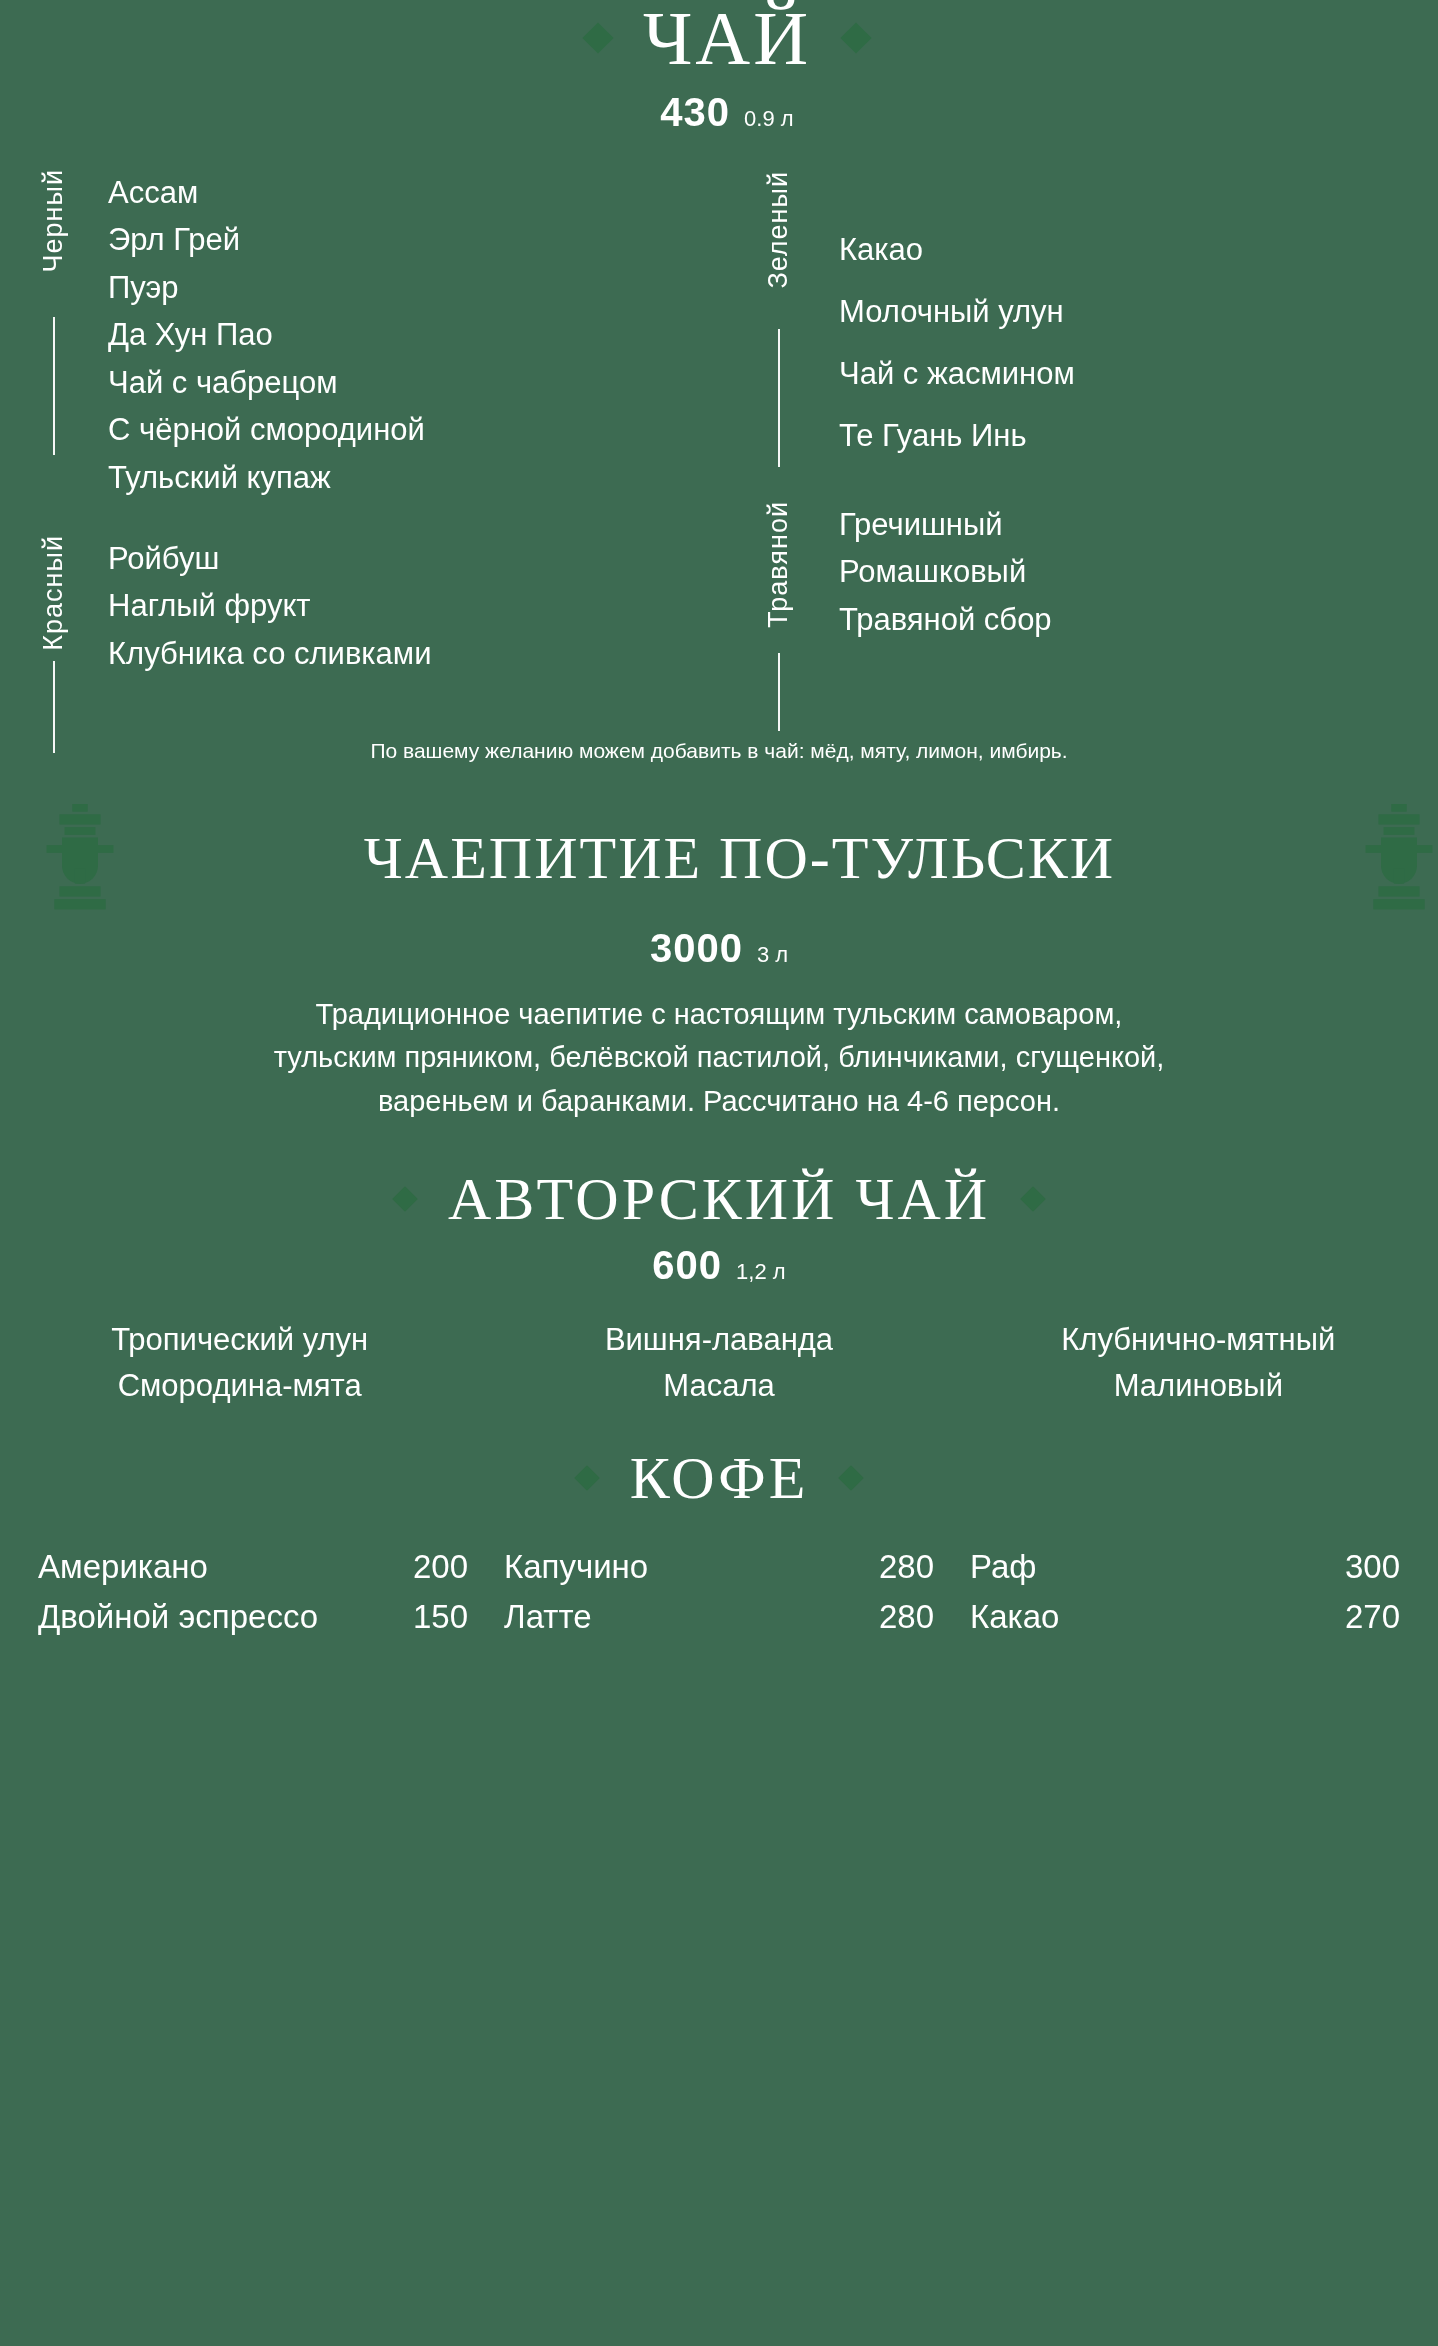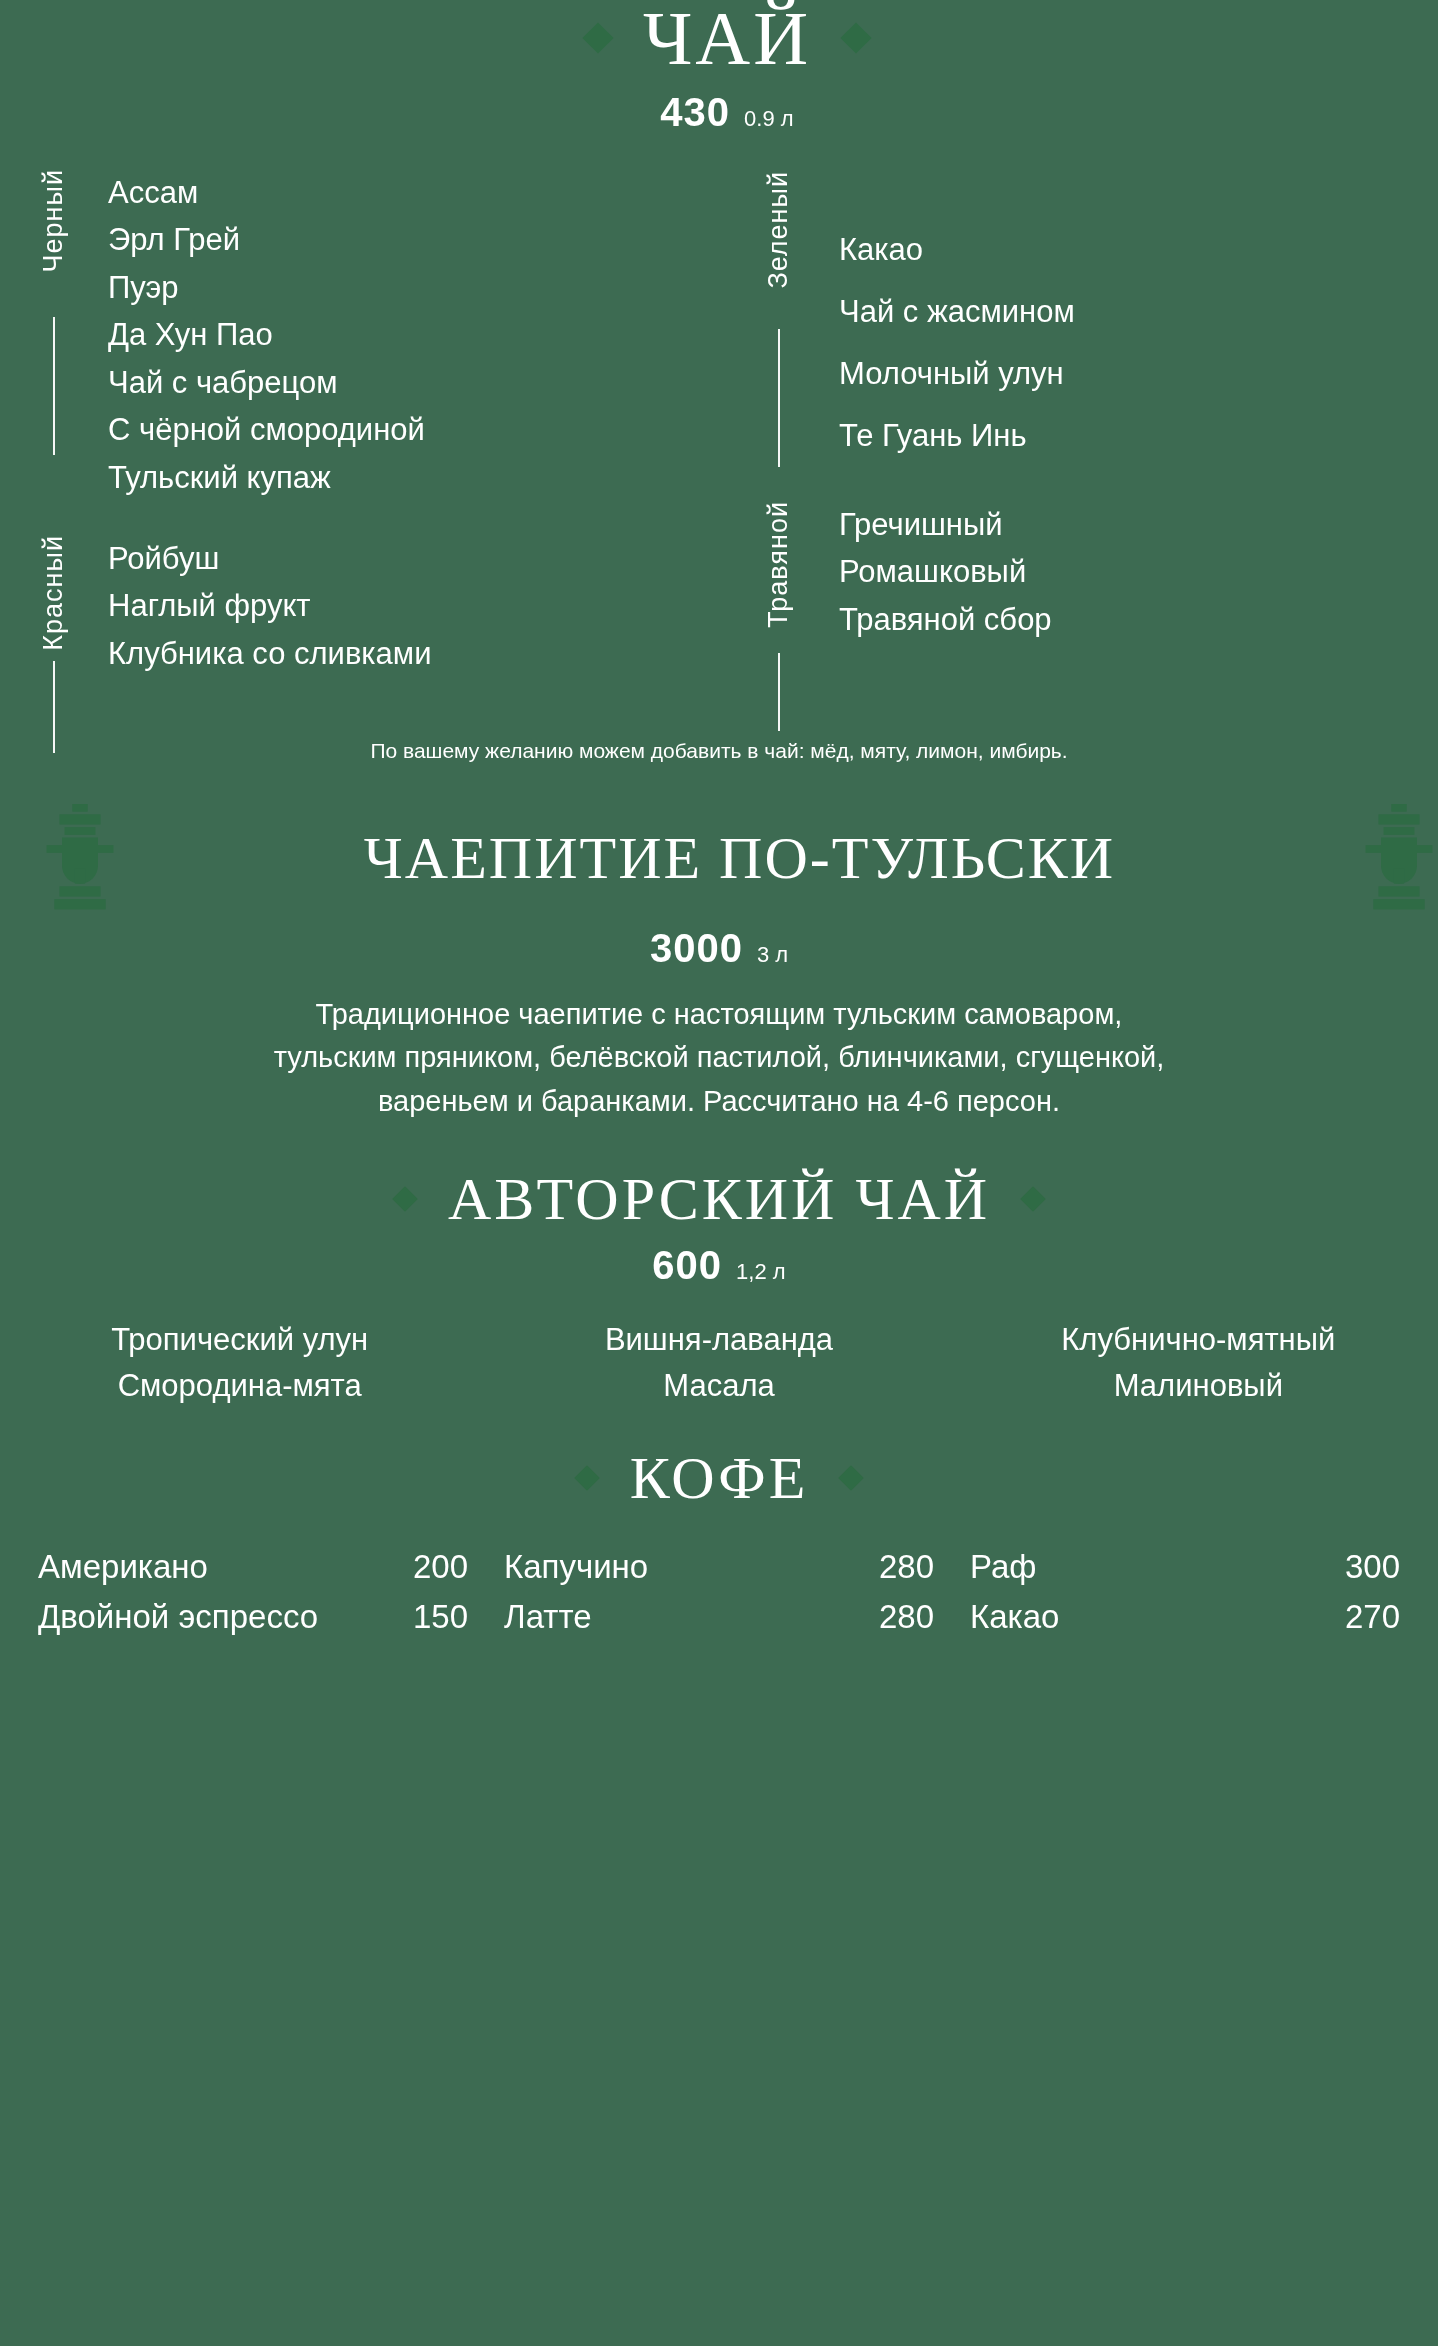--- a/index.html
+++ b/index.html
@@ -244,22 +244,22 @@
 
     <div class="tea-col">
 
       <div class="cat" style="margin-bottom:34px;padding-top:44px;">
         <div class="cat-label-wrap" style="width:120px;">
           <div class="cat-label" style="margin-top:-42px;">Зеленый</div>
           <div class="cat-rule rule-green" style="top:116px;"></div>
         </div>
         <div class="cat-items" style="padding-top:6px;">
           <div style="line-height:2.0;">Какао</div>
+          <div style="line-height:2.0;">Молочный улун</div>
           <div style="line-height:2.0;">Чай с жасмином</div>
-          <div style="line-height:2.0;">Молочный улун</div>
           <div style="line-height:2.0;">Те Гуань Инь</div>
         </div>
       </div>
 
       <div class="cat">
         <div class="cat-label-wrap" style="width:120px;">
           <div class="cat-label">Травяной</div>
           <div class="cat-rule rule-herbal" style="top:152px;height:78px;"></div>
         </div>
         <div class="cat-items">

